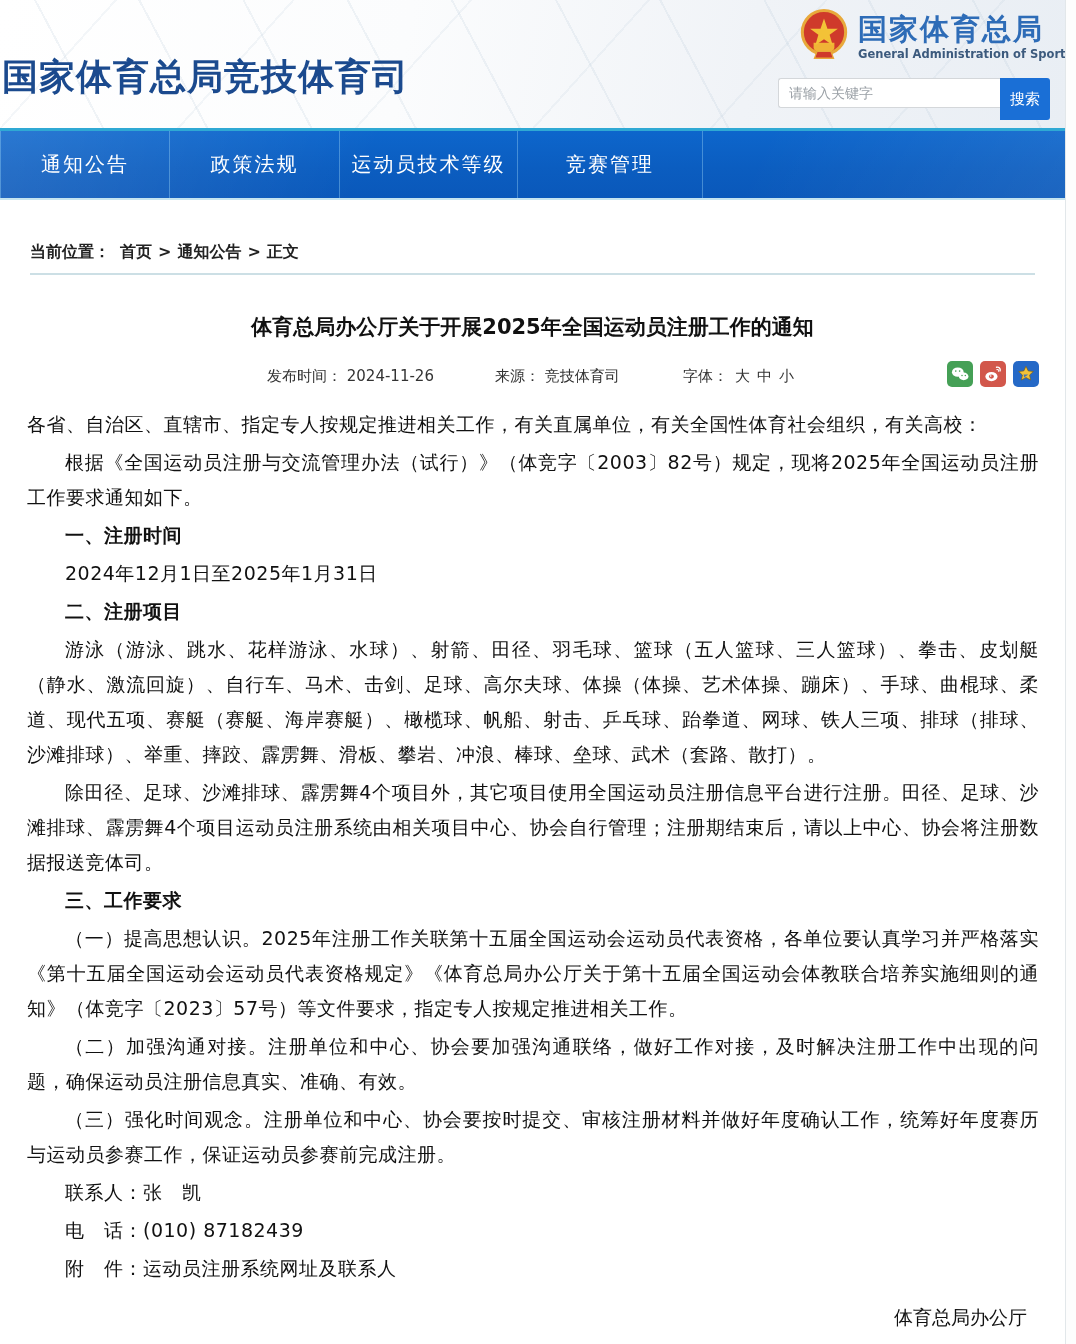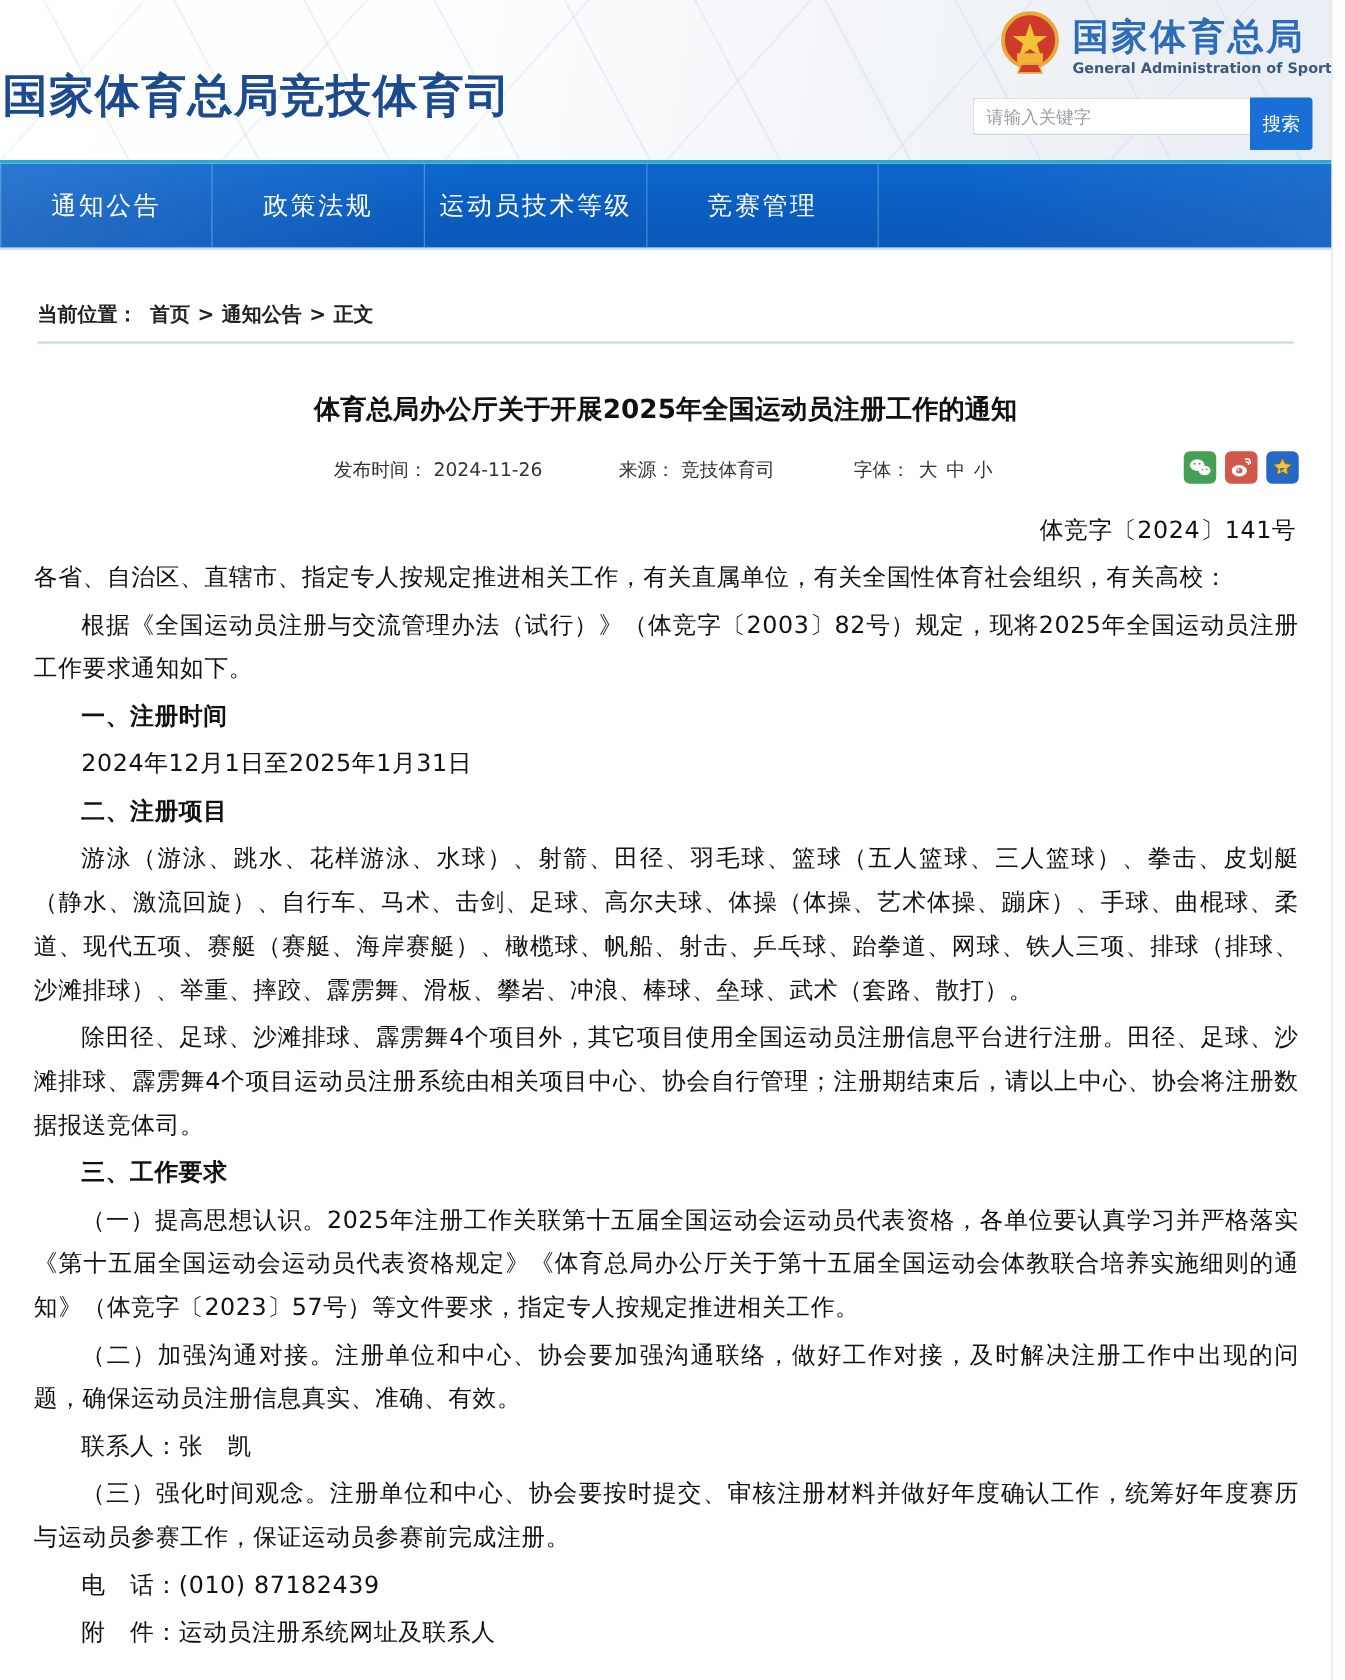--- a/index.html
+++ b/index.html
@@ -154,33 +154,32 @@
           <span class="share-icon" style="background: rgb(37, 105, 199);">
             <svg viewBox="0 0 24 24">
               <path d="M12 3.6l2.4 5 5.6.7-4.1 3.8 1.1 5.5-5-2.8-5 2.8 1.1-5.5L4 9.3l5.6-.7z" fill="#f3c237" stroke="#7a5d15" stroke-width="0.7"></path>
               <path d="M9.5 12.5h5l-4.6 3.4z" fill="#2569c7" opacity="0.85"></path>
             </svg>
           </span>
         </span>
     </div>
 
     <div class="doc">
-        <p class="para right">体竞字〔2024〕141号</p>
         <p class="para flush">各省、自治区、直辖市、指定专人按规定推进相关工作，有关直属单位，有关全国性体育社会组织，有关高校：</p>
         <p class="para indent">根据《全国运动员注册与交流管理办法（试行）》（体竞字〔2003〕82号）规定，现将2025年全国运动员注册工作要求通知如下。</p>
         <p class="para heading">一、注册时间</p>
         <p class="para indent">2024年12月1日至2025年1月31日</p>
         <p class="para heading">二、注册项目</p>
         <p class="para indent">游泳（游泳、跳水、花样游泳、水球）、射箭、田径、羽毛球、篮球（五人篮球、三人篮球）、拳击、皮划艇（静水、激流回旋）、自行车、马术、击剑、足球、高尔夫球、体操（体操、艺术体操、蹦床）、手球、曲棍球、柔道、现代五项、赛艇（赛艇、海岸赛艇）、橄榄球、帆船、射击、乒乓球、跆拳道、网球、铁人三项、排球（排球、沙滩排球）、举重、摔跤、霹雳舞、滑板、攀岩、冲浪、棒球、垒球、武术（套路、散打）。</p>
         <p class="para indent">除田径、足球、沙滩排球、霹雳舞4个项目外，其它项目使用全国运动员注册信息平台进行注册。田径、足球、沙滩排球、霹雳舞4个项目运动员注册系统由相关项目中心、协会自行管理；注册期结束后，请以上中心、协会将注册数据报送竞体司。</p>
         <p class="para heading">三、工作要求</p>
         <p class="para indent">（一）提高思想认识。2025年注册工作关联第十五届全国运动会运动员代表资格，各单位要认真学习并严格落实《第十五届全国运动会运动员代表资格规定》《体育总局办公厅关于第十五届全国运动会体教联合培养实施细则的通知》（体竞字〔2023〕57号）等文件要求，指定专人按规定推进相关工作。</p>
         <p class="para indent">（二）加强沟通对接。注册单位和中心、协会要加强沟通联络，做好工作对接，及时解决注册工作中出现的问题，确保运动员注册信息真实、准确、有效。</p>
+        <p class="para indent">（三）强化时间观念。注册单位和中心、协会要按时提交、审核注册材料并做好年度确认工作，统筹好年度赛历与运动员参赛工作，保证运动员参赛前完成注册。</p>
         <p class="para indent">联系人：张　凯</p>
-        <p class="para indent">（三）强化时间观念。注册单位和中心、协会要按时提交、审核注册材料并做好年度确认工作，统筹好年度赛历与运动员参赛工作，保证运动员参赛前完成注册。</p>
         <p class="para indent">电　话：(010) 87182439</p>
         <p class="para indent">附　件：运动员注册系统网址及联系人</p>
       </div>
 
     <div class="signature">
       <div class="sig-org">体育总局办公厅</div>
 
     </div>
 
   </div>

